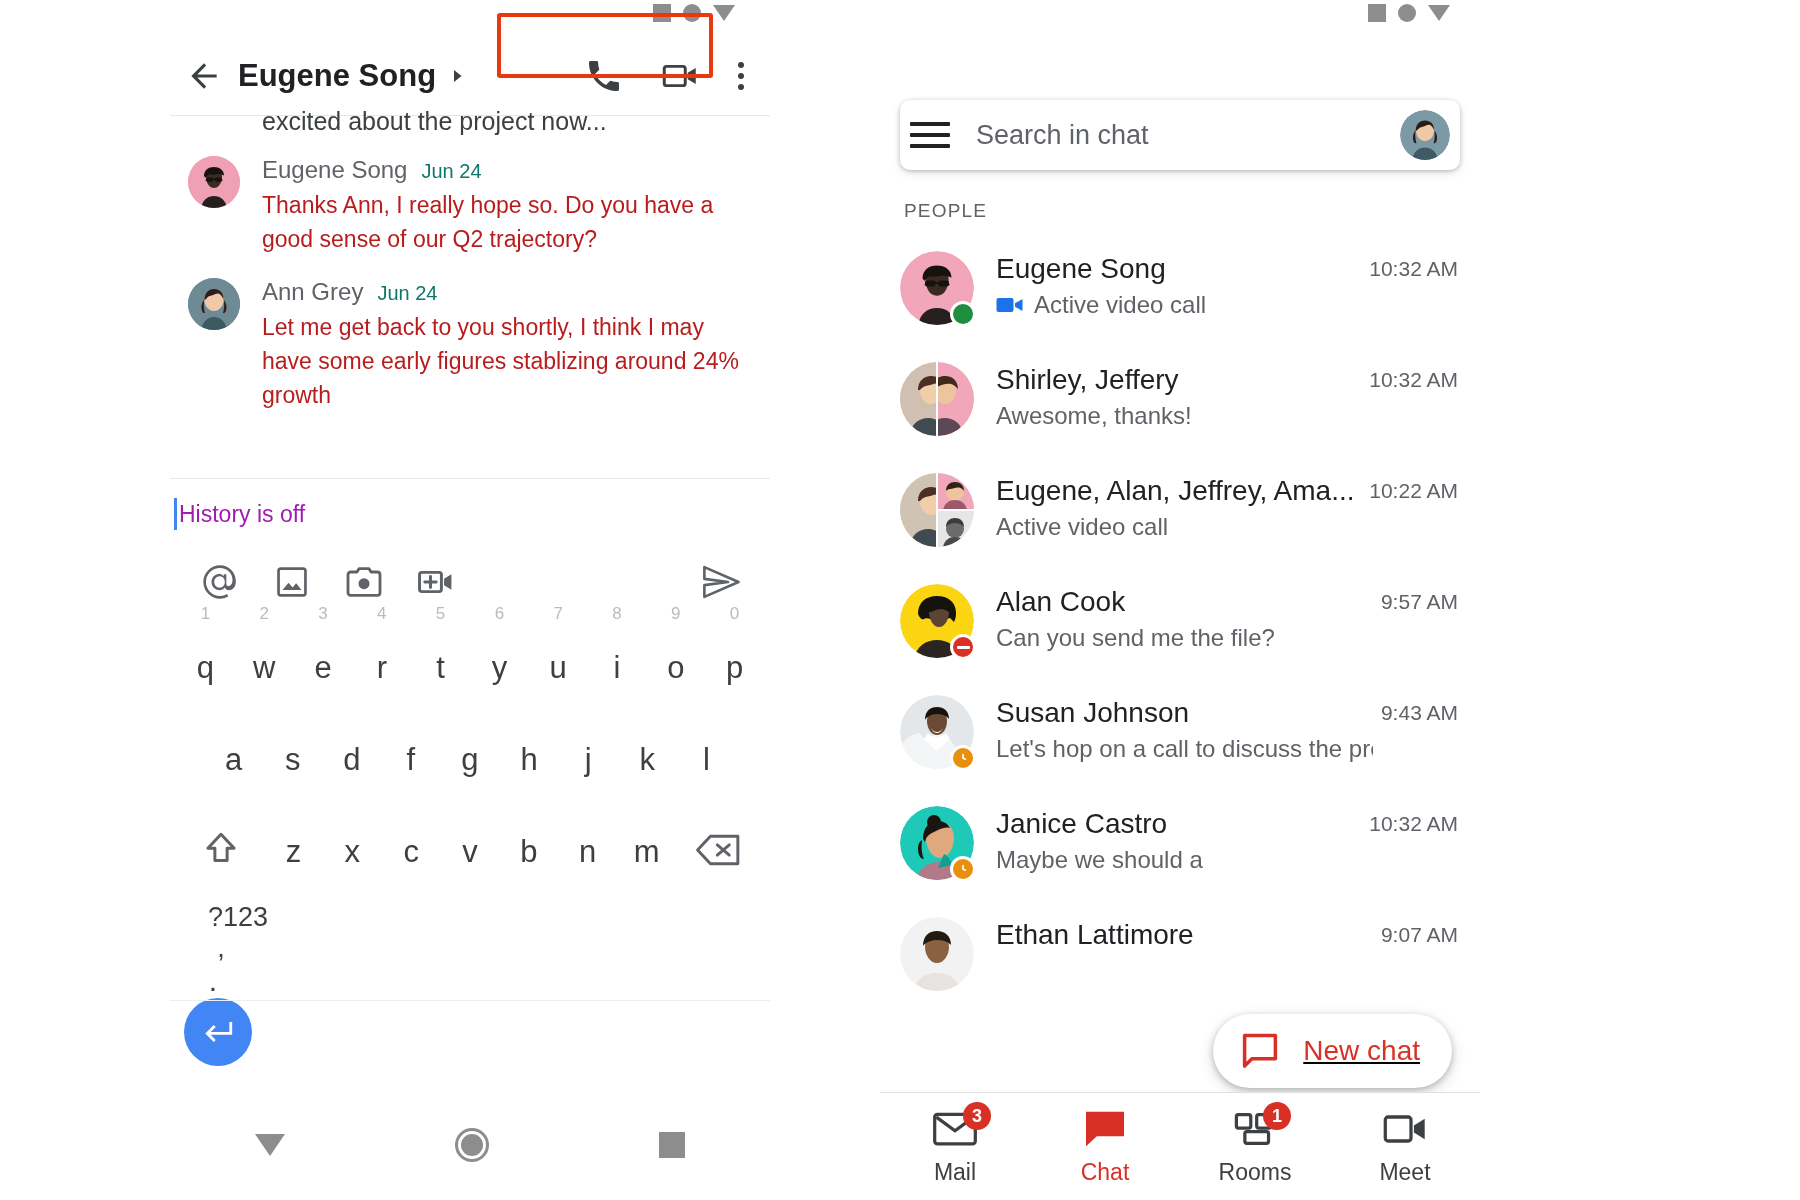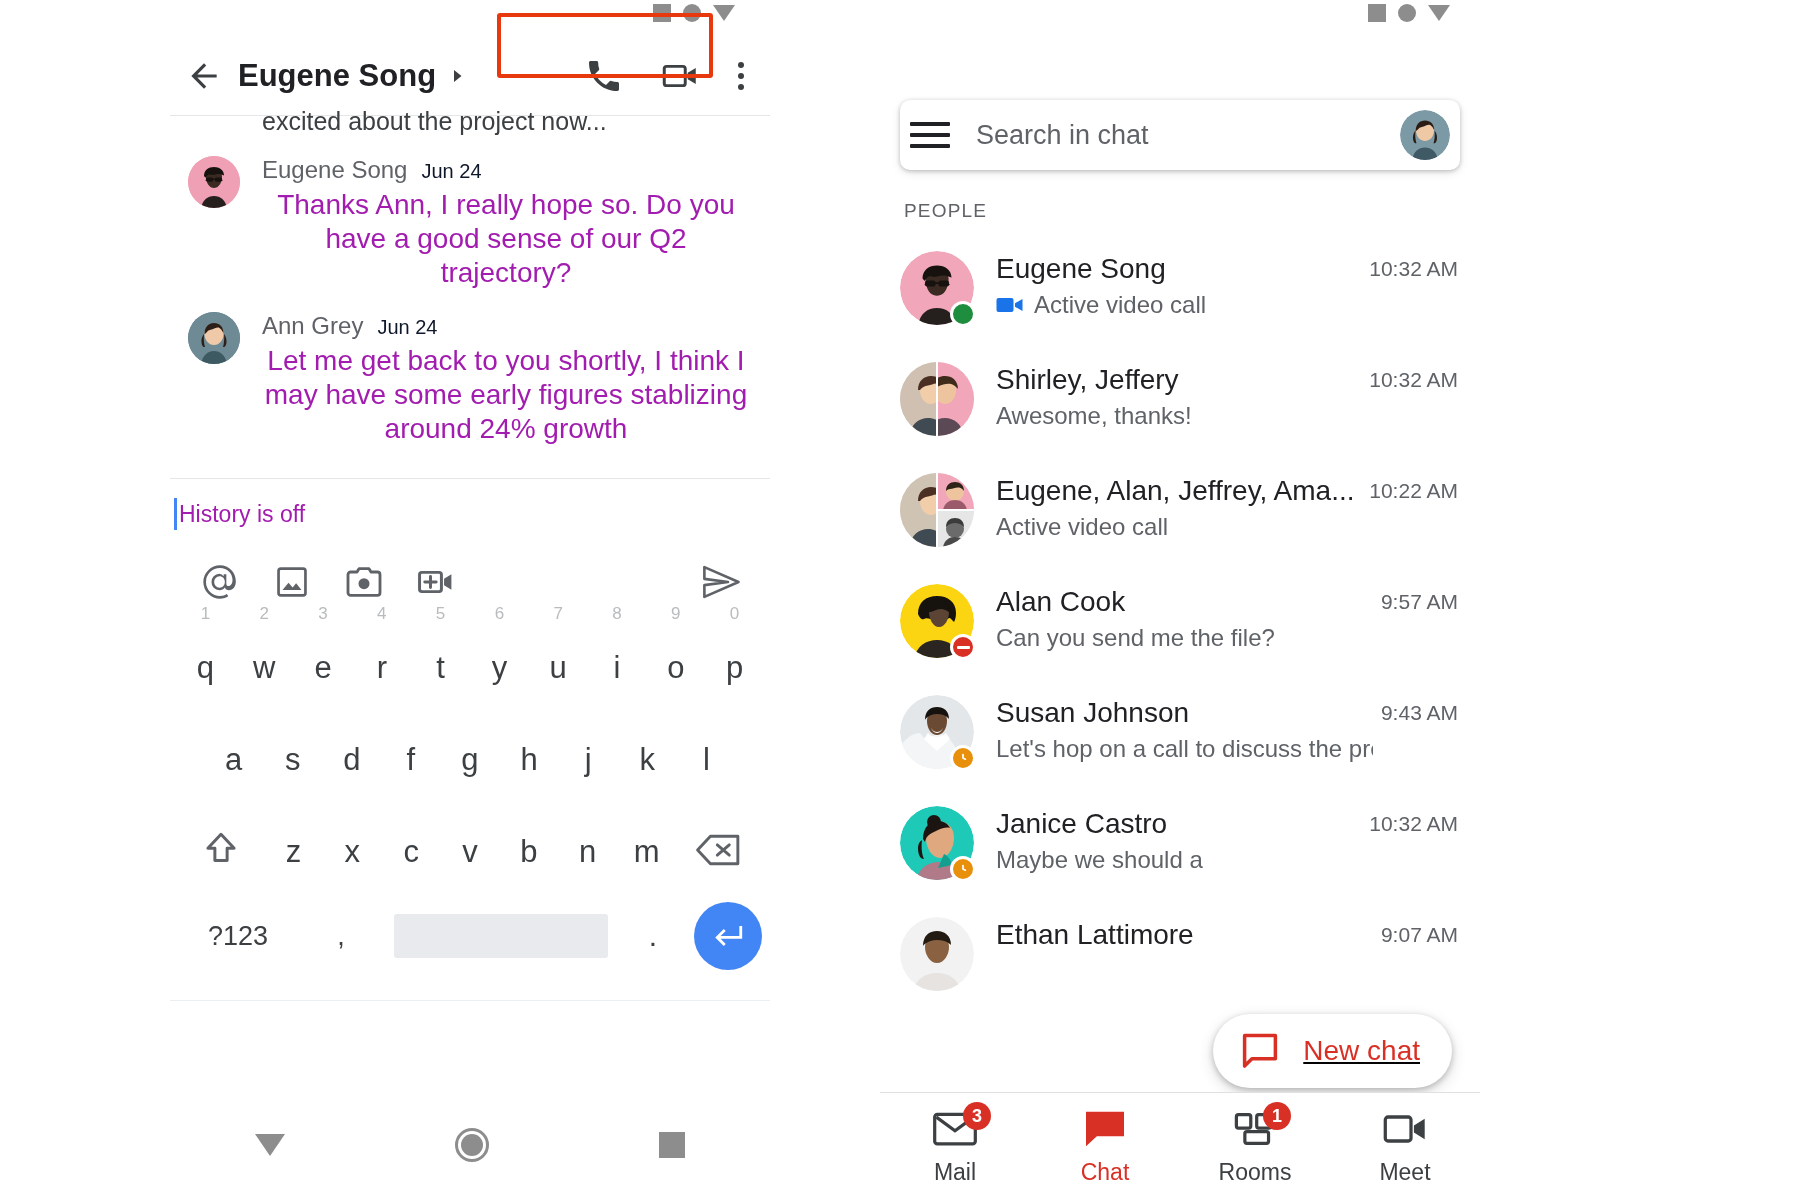--- a/index.html
+++ b/index.html
@@ -56,22 +56,22 @@
     margin-top:0px; position:relative; top:4px;
   }
   .msg { display:flex; padding: 22px 20px 0 18px; }
   .avatar {
     width:52px; height:52px; border-radius:50%; flex:none; margin-right:22px;
     overflow:hidden; position:relative;
   }
   .msg-body { flex:1; }
   .msg-meta { display:flex; align-items:baseline; gap:14px; margin-bottom:4px; }
   .msg-author { font-size:24px; color:#5f6368; }
-  .msg-date { font-size:20px; color:#0f172a; }
-  .msg-text { font-size:28px; color:#a21caf; line-height:34px;text-align:center; }
+  .msg-date { font-size:20px; color:#0f766e; }
+  .msg-text { font-size:23px; color:#b91c1c; line-height:34px; }
 
   .compose-sep { position:absolute; left:0; top:478px; width:600px; height:1px; background:#e4e6e8; }
   .compose-input {
     position:absolute; left:0; top:478px; width:600px; height:72px;
     display:flex; align-items:center; padding-left:4px;
   }
   .caret { width:3px; height:32px; background:#4285f4; margin-right:2px; }
   .compose-placeholder { font-size:23px; color:#a21caf; }
 
   .compose-icons {
@@ -90,21 +90,21 @@
     font-size:31px; color:#3c4043; font-family:"Liberation Sans", sans-serif;
     padding-top:4px; height:84px;
     display:flex; align-items:center; justify-content:center;
   }
   .kb-key .num {
     position:absolute; top:-20px; left:0; right:0;
     font-size:17px; color:#b9bcbe;
   }
   .kb-row.r2 { padding: 8px 34px 0; }
   .kb-row.r3 { padding: 8px 8px 0; }
-  .kb-row.r4 { padding: 10px 8px 0; align-items:center; }
+  .kb-row.r4 { padding: 10px 8px 0; align-items:flex-start;flex-direction:column; }
   .kb-special { width:86px; display:flex; align-items:center; justify-content:center; height:84px; }
   .kb-123 { width:120px; text-align:center; font-size:27px; color:#3c4043; }
   .kb-comma { width:86px; text-align:center; font-size:27px; color:#3c4043; }
   .kb-space { flex:1; height:44px; background:#e8eaed; border-radius:3px; margin:0 10px; }
   .kb-period { width:70px; text-align:center; font-size:30px; color:#3c4043; }
   .kb-enter {
     width:68px; height:68px; border-radius:50%; background:#4285f4;
     display:flex; align-items:center; justify-content:center; margin-left:6px;
   }
 

